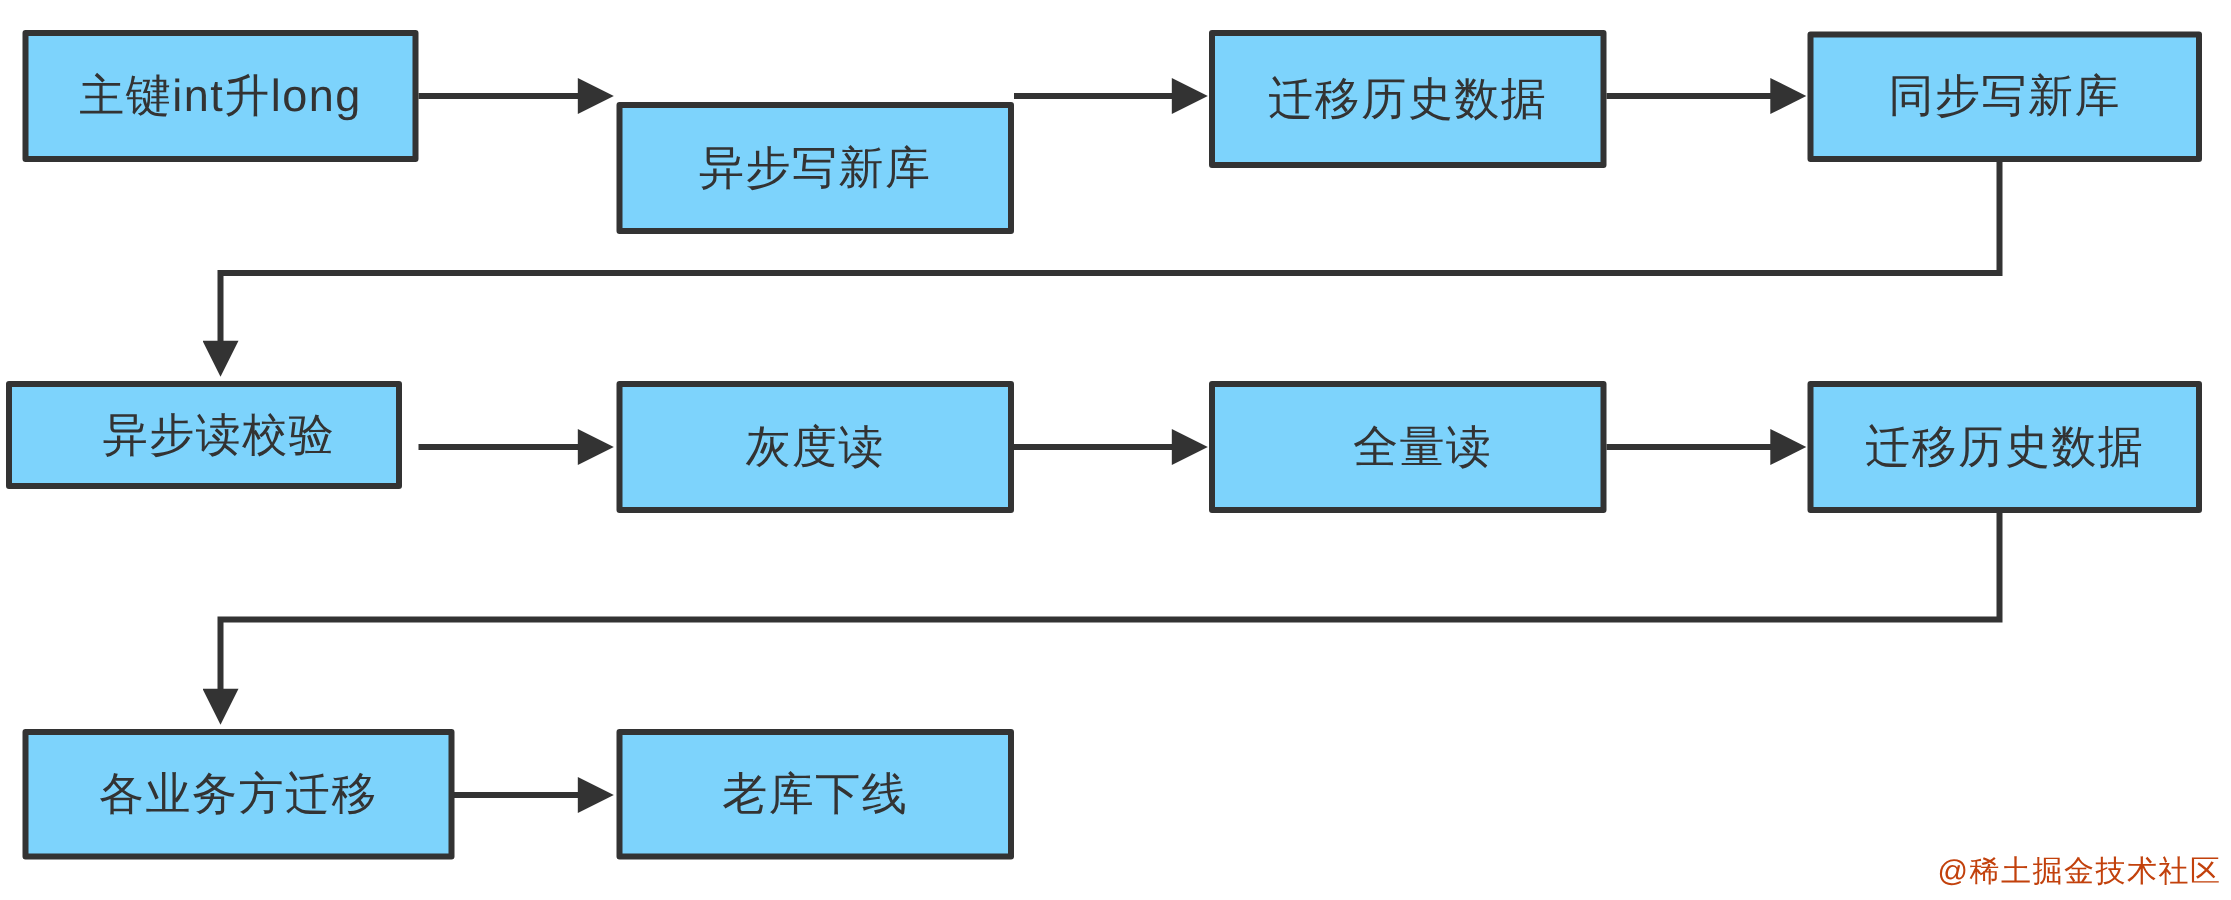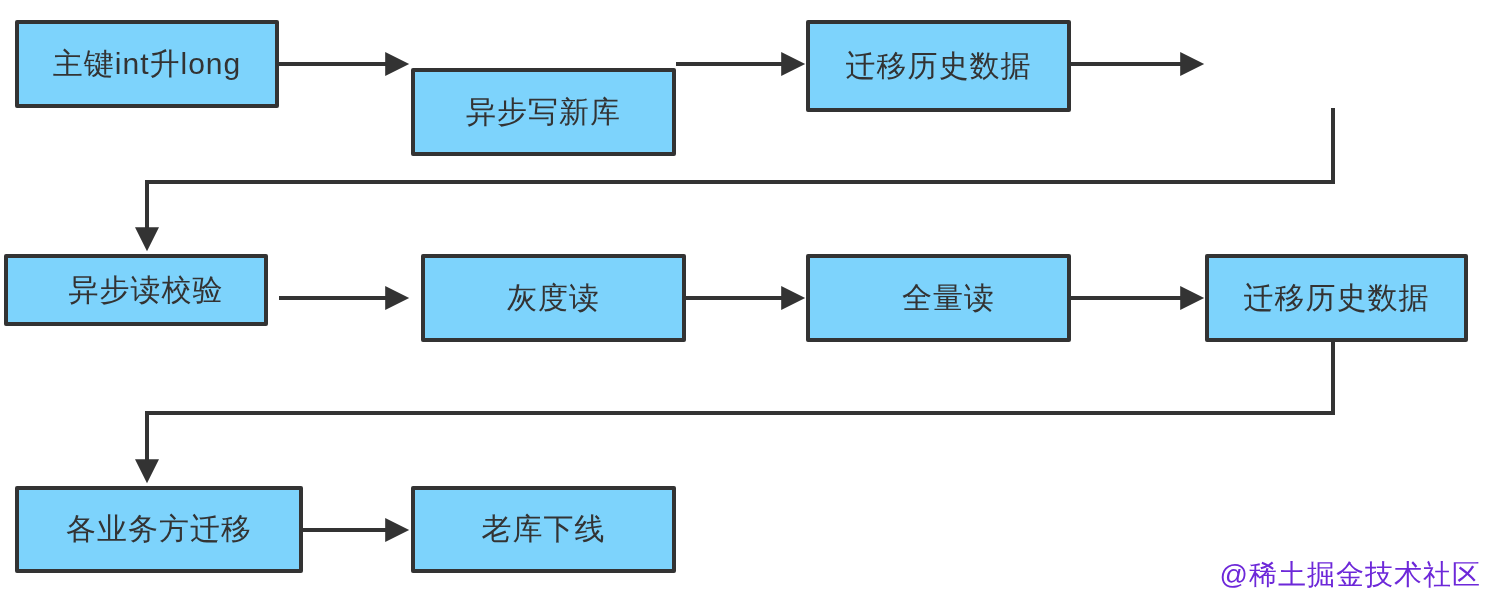--- a/index.html
+++ b/index.html
@@ -34,22 +34,22 @@
     font-size: 30px;
     font-weight: 500;
     color: #333333;
     letter-spacing: 1px;
     white-space: nowrap;
   }
   .watermark {
     position: absolute;
     right: 6px;
     bottom: 6px;
-    font-size: 28px;
-    color: #6d28d9;
+    font-size: 20px;
+    color: #c2410c;
     letter-spacing: 1px;
   }
 </style>
 </head>
 <body>
 
 <div class="canvas">
 
   <svg class="edges" viewBox="0 0 1487 600" xmlns="http://www.w3.org/2000/svg" aria-hidden="true">
     <defs>
@@ -66,23 +66,24 @@
       <path d="M676,298 H798" marker-end="url(#arrow)"></path>
       <path d="M1071,298 H1197" marker-end="url(#arrow)"></path>
       <path d="M1333,342 V413 H147 V476" marker-end="url(#arrow)"></path>
       <path d="M279,530 H402" marker-end="url(#arrow)"></path>
     </g>
   </svg>
 
   <div class="node" style="left:15px;   top:20px;  width:264px; height:88px;">主键int升long</div>
   <div class="node" style="left:411px;  top:20px;  width:265px; height:88px;margin-top:48px;">异步写新库</div>
   <div class="node" style="left:806px;  top:20px;  width:265px; height:92px;">迁移历史数据</div>
+  <div class="node" style="left:1205px; top:21px;  width:263px; height:87px;">同步写新库</div>
 
   <div class="node" style="left:4px;   top:254px; width:264px; height:72px;padding-left:20px;">异步读校验</div>
-  <div class="node" style="left:411px;  top:254px; width:265px; height:88px;margin-left:10px;">灰度读</div>
+  <div class="node" style="left:411px;  top:254px; width:265px; height:88px;">灰度读</div>
   <div class="node" style="left:806px;  top:254px; width:265px; height:88px;padding-left:20px;">全量读</div>
   <div class="node" style="left:1205px; top:254px; width:263px; height:88px;">迁移历史数据</div>
 
   <div class="node" style="left:15px;   top:486px; width:288px; height:87px;">各业务方迁移</div>
   <div class="node" style="left:411px;  top:486px; width:265px; height:87px;">老库下线</div>
 
   <div class="watermark">@稀土掘金技术社区</div>
 
 </div>
 

